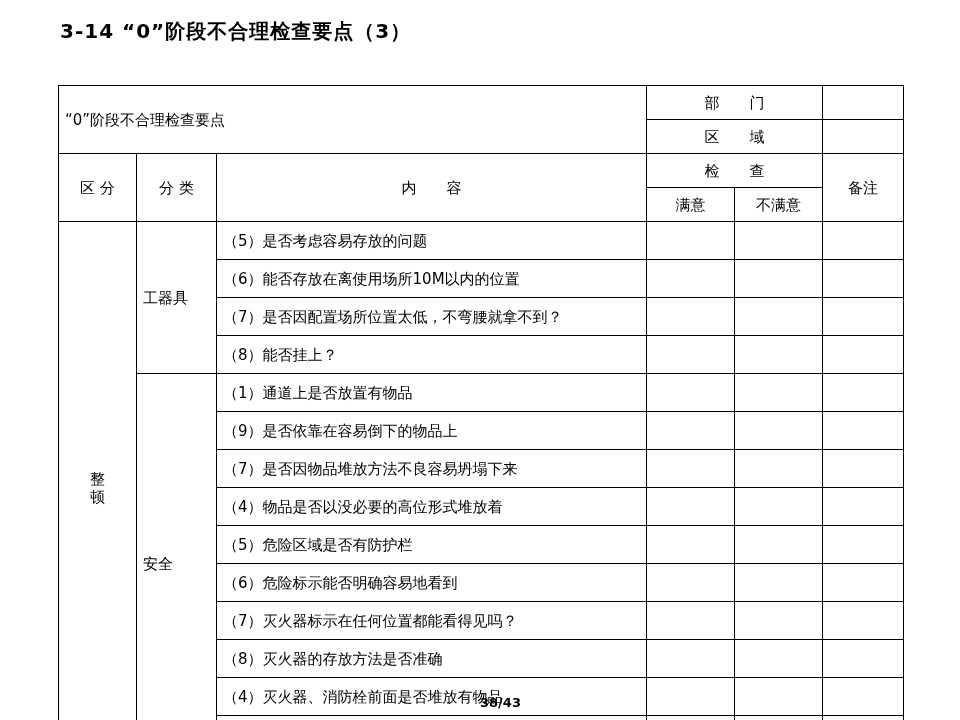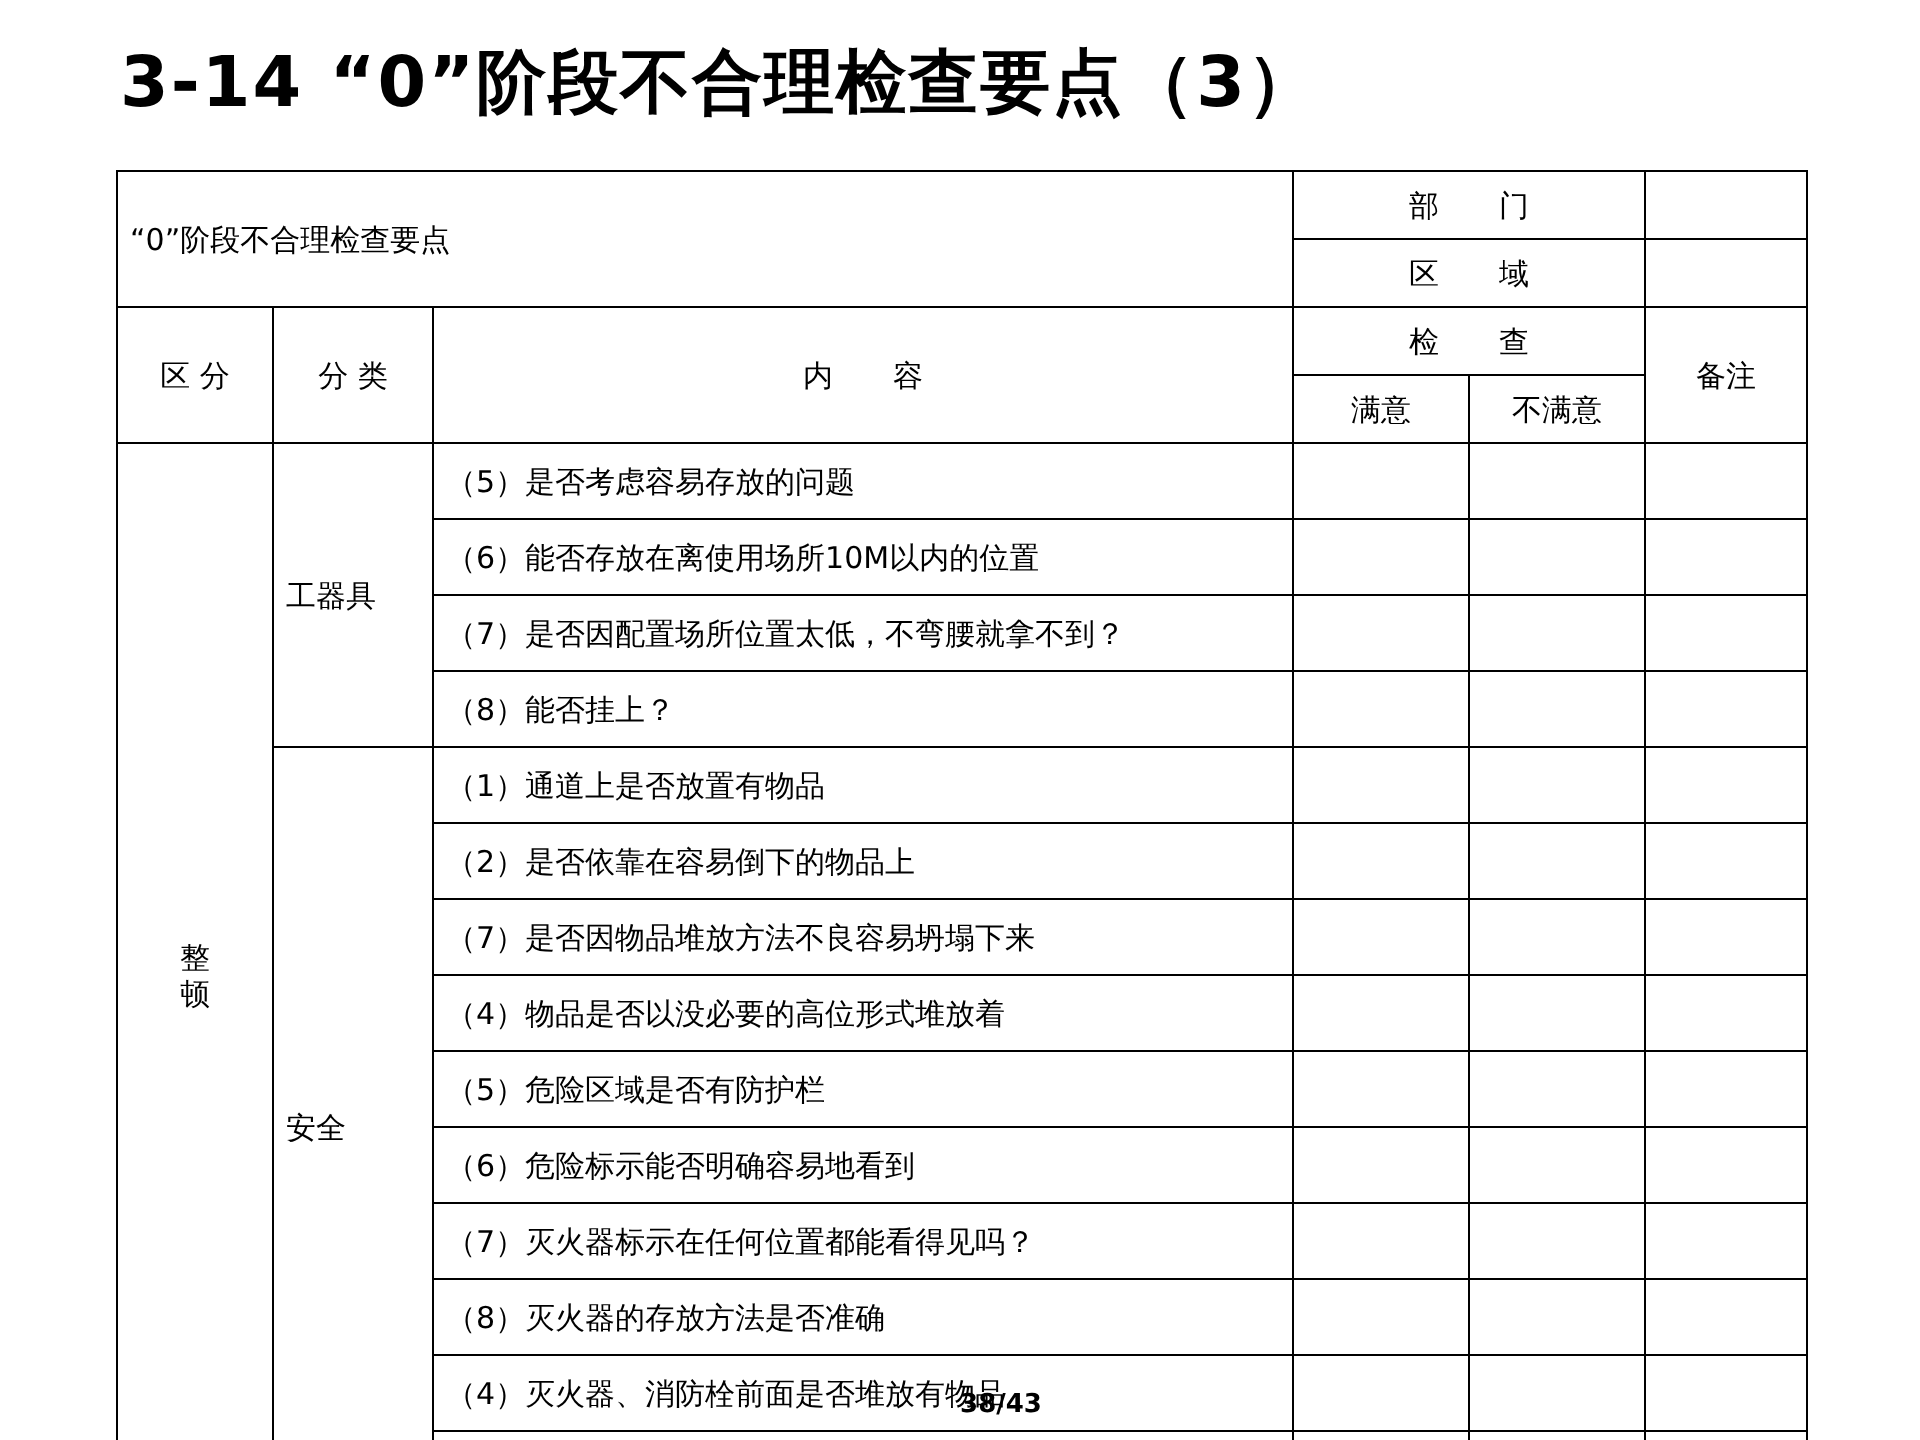--- a/index.html
+++ b/index.html
@@ -18,21 +18,21 @@
   .slide {
     position: relative;
     width: 960px;
     height: 720px;
     box-sizing: border-box;
   }
   .slide-title {
     position: absolute;
     left: 60px;
     top: 18px;
-    font-size: 35px;
+    font-size: 20px;
     font-weight: bold;
     letter-spacing: 1px;
     white-space: nowrap;
     font-family: "DejaVu Sans", sans-serif;
   }
   table.sheet {
     position: absolute;
     left: 58px;
     top: 85px;
     width: 845px;
@@ -153,21 +153,21 @@
       </tr>
 
       <tr class="body-row">
         <td class="subcat" rowspan="10">安全</td>
         <td class="content-cell">（1）通道上是否放置有物品</td>
         <td class="cell-blank"></td>
         <td class="cell-blank"></td>
         <td class="cell-blank"></td>
       </tr>
       <tr class="body-row">
-        <td class="content-cell">（2）是否依靠在容易倒下的物品上</td>
+        <td class="content-cell">（9）是否依靠在容易倒下的物品上</td>
         <td class="cell-blank"></td>
         <td class="cell-blank"></td>
         <td class="cell-blank"></td>
       </tr>
       <tr class="body-row">
         <td class="content-cell">（7）是否因物品堆放方法不良容易坍塌下来</td>
         <td class="cell-blank"></td>
         <td class="cell-blank"></td>
         <td class="cell-blank"></td>
       </tr>

